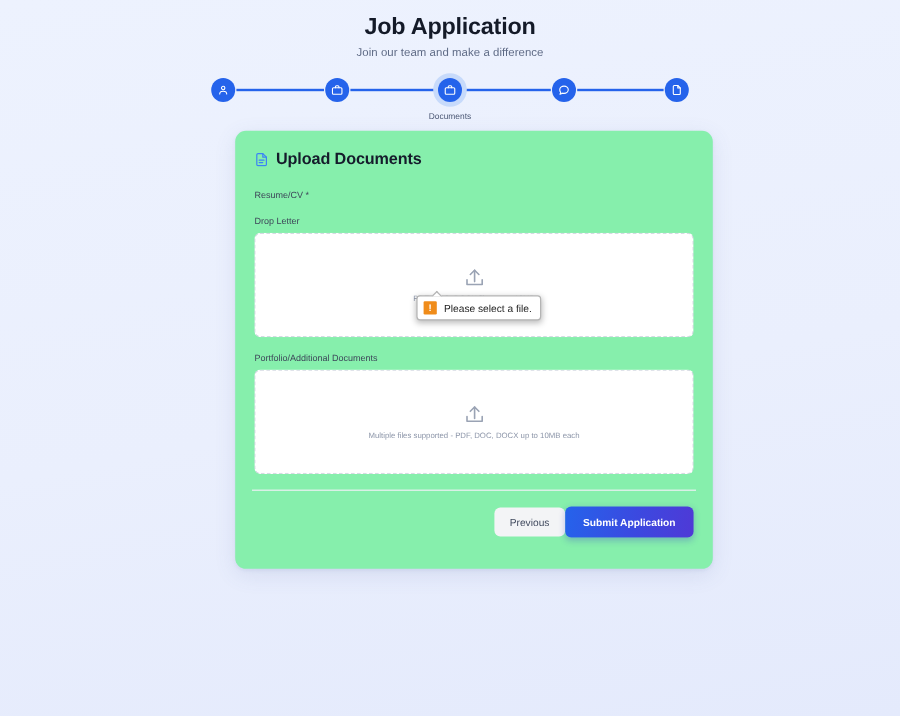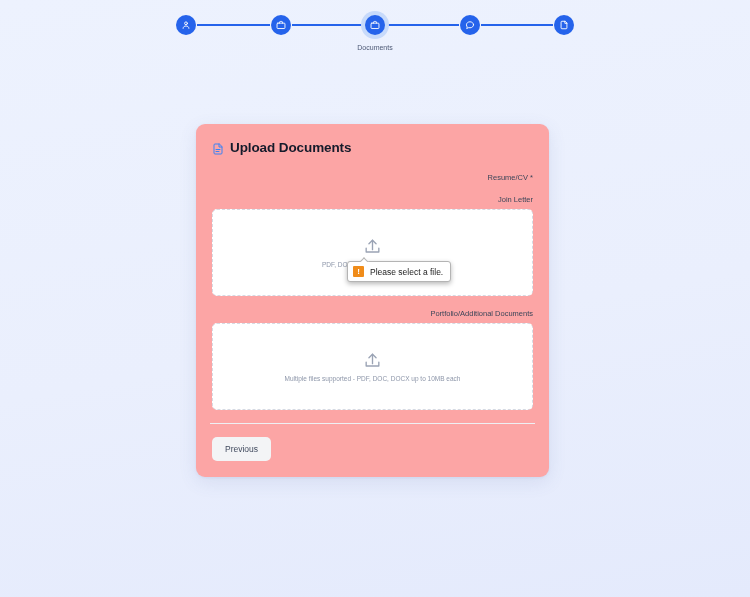--- a/index.html
+++ b/index.html
@@ -87,22 +87,22 @@
     background: #2563eb;
     margin-top: 9px;
     min-width: 10px;
   }
 
   
   .card {
     position: absolute;
     left: 196px;
     top: 109px;
-    width: 353px;
-    background: #fca5a5;
+    width: 398px;
+    background: #86efac;
     border-radius: 9px;
     box-shadow: 0 5px 18px rgba(80, 100, 160, 0.12),
                 0 1px 3px rgba(80, 100, 160, 0.08);
     padding: 16px 14px 0 14px;
   }
 
   .card-header {
     display: flex;
     align-items: center;
     gap: 6px;
@@ -117,21 +117,20 @@
     letter-spacing: -0.1px;
   }
 
   
   .field-group { margin-bottom: 13px; padding: 0 2px; }
   .field-label {
     font-size: 7.5px;
     color: #3d4659;
     margin-bottom: 5px;
     display: block;
-    text-align: right;
   }
   .dropzone {
     border: 1px dashed #d6dae3;
     border-radius: 5px;
     background: #ffffff;
     height: 87px;
     display: flex;
     flex-direction: column;
     align-items: center;
     justify-content: center;
@@ -147,24 +146,24 @@
   .dropzone-hint {
     margin-top: 5px;
     font-size: 6.5px;
     color: #8d96a9;
   }
 
   
   .card-footer {
     border-top: 1px solid #eef0f4;
     margin-top: 4px;
-    padding: 13px 2px 16px 2px;
-    display: flex;
-    align-items: center;
-    justify-content: space-between;
+    padding: 13px 2px 26px 2px;
+    display: flex;
+    align-items: center;
+    justify-content: flex-end;
   }
   .btn-previous {
     background: #f3f4f6;
     border: none;
     border-radius: 5px;
     font-family: inherit;
     font-size: 8.5px;
     color: #414a5e;
     padding: 7px 13px;
     cursor: pointer;
@@ -235,20 +234,24 @@
     font-size: 8.5px;
     color: #1b1b1b;
     white-space: nowrap;
   }
 </style>
 </head>
 <body>
 
 <div class="page">
 
+  <div class="header">
+    <div class="page-title">Job Application</div>
+    <div class="page-subtitle">Join our team and make a difference</div>
+  </div>
 
   <div class="stepper">
 
     <div class="step">
       <div class="step-circle">
         <span>
           <svg viewBox="0 0 24 24" fill="none" stroke="currentColor" stroke-width="2.2" stroke-linecap="round" stroke-linejoin="round">
             <circle cx="12" cy="8" r="3.4"></circle>
               <path d="M5 20c0-3.6 3.2-5.6 7-5.6s7 2 7 5.6"></path>
           </svg>
@@ -326,21 +329,21 @@
         </svg>
       </span>
       <span class="card-title">Upload Documents</span>
     </div>
 
     <div class="field-group">
       <span class="field-label">Resume/CV *</span>
     </div>
 
     <div class="field-group">
-      <span class="field-label">Join Letter</span>
+      <span class="field-label">Drop Letter</span>
       <div class="dropzone">
         <span class="dropzone-icon">
           <svg viewBox="0 0 24 24" fill="none" stroke="currentColor" stroke-width="1.7" stroke-linecap="round" stroke-linejoin="round">
             <path d="M12 16V4"></path>
               <path d="M7.5 8.5 12 4l4.5 4.5"></path>
               <path d="M4 14v5h16v-5"></path>
           </svg>
         </span>
         <div class="dropzone-hint">PDF, DOC, DOCX files up to 10MB</div>
       </div>
@@ -355,20 +358,21 @@
               <path d="M7.5 8.5 12 4l4.5 4.5"></path>
               <path d="M4 14v5h16v-5"></path>
           </svg>
         </span>
         <div class="dropzone-hint">Multiple files supported - PDF, DOC, DOCX up to 10MB each</div>
       </div>
     </div>
 
     <div class="card-footer">
       <button class="btn-previous">Previous</button>
+      <button class="btn-submit">Submit Application</button>
     </div>
 
   </div>
 
   <div class="validation-bubble">
     <div class="validation-arrow"></div>
     <div class="validation-icon">!</div>
     <div class="validation-text">Please select a file.</div>
   </div>
 

